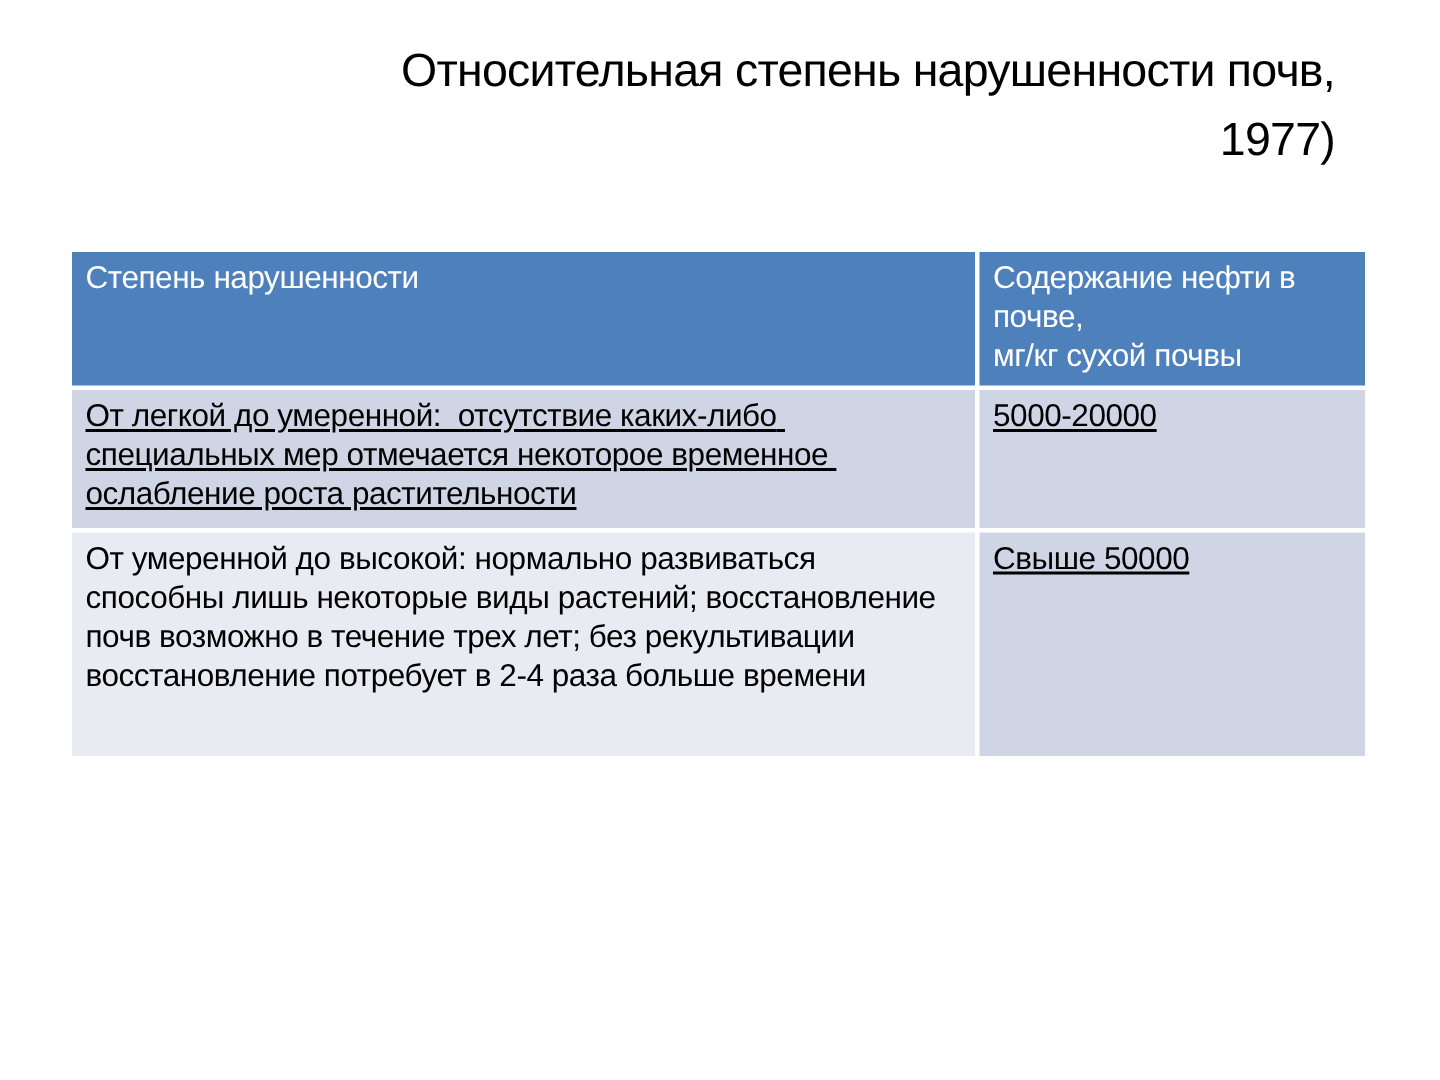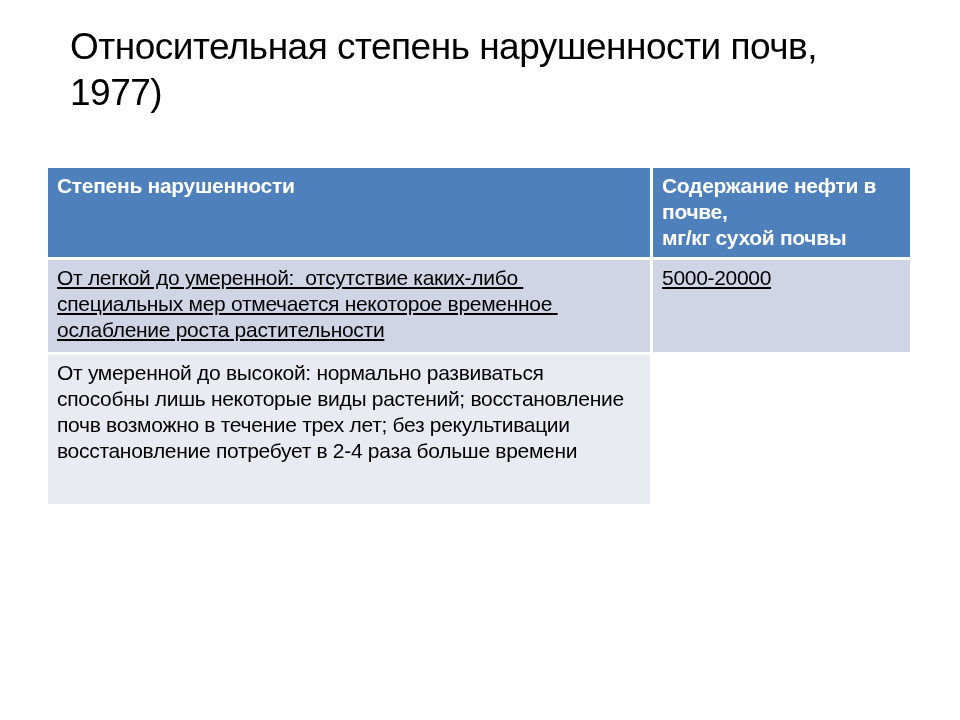--- a/index.html
+++ b/index.html
@@ -13,23 +13,23 @@
     width: 960px;
     height: 720px;
     background: var(--slide-bg, #ffffff);
     overflow: hidden;
   }
   .title {
     position: absolute;
     top: 24px;
     left: 70px;
     width: 820px;
-    text-align: left;
+    text-align: right;
     color: var(--title-text, #000000);
-    font-size: 37px;
+    font-size: 31px;
     line-height: 46px;
     letter-spacing: -0.5px;
     font-weight: 400;
   }
   .table {
     position: absolute;
     left: 48px;
     top: 168px;
     width: 862px;
     display: grid;
@@ -44,21 +44,21 @@
     font-size: 21px;
     line-height: 26px;
     letter-spacing: -0.3px;
     color: var(--body-text, #000000);
     white-space: pre-wrap;
     overflow: hidden;
   }
   .cell.header {
     background: var(--header-bg, #4E80BC);
     color: var(--header-text, #ffffff);
-    font-weight: 700;
+    font-weight: 400;
   }
   .cell.band-a { background: var(--band-odd, #CFD5E4); text-decoration: underline; }
   .cell.band-b { background: var(--band-even, #E9EBF3); }
 </style>
 </head>
 <body>
 
 <div class="slide">
 
   <div class="title">
@@ -69,15 +69,16 @@
   <div class="table">
     <div class="cell header">Степень нарушенности</div>
     <div class="cell header">Содержание нефти в почве,
 мг/кг сухой почвы</div>
 
     <div class="cell band-a">От легкой до умеренной:  отсутствие каких-либо специальных мер отмечается некоторое временное ослабление роста растительности</div>
     <div class="cell band-a">5000-20000</div>
 
     <div class="cell band-b">От умеренной до высокой: нормально развиваться способны лишь некоторые виды растений; восстановление почв возможно в течение трех лет; без рекультивации восстановление потребует в 2-4 раза больше времени</div>
 
+    <div class="cell band-a">Свыше 50000</div>
   </div>
 
 </div>
 
 </body></html>

